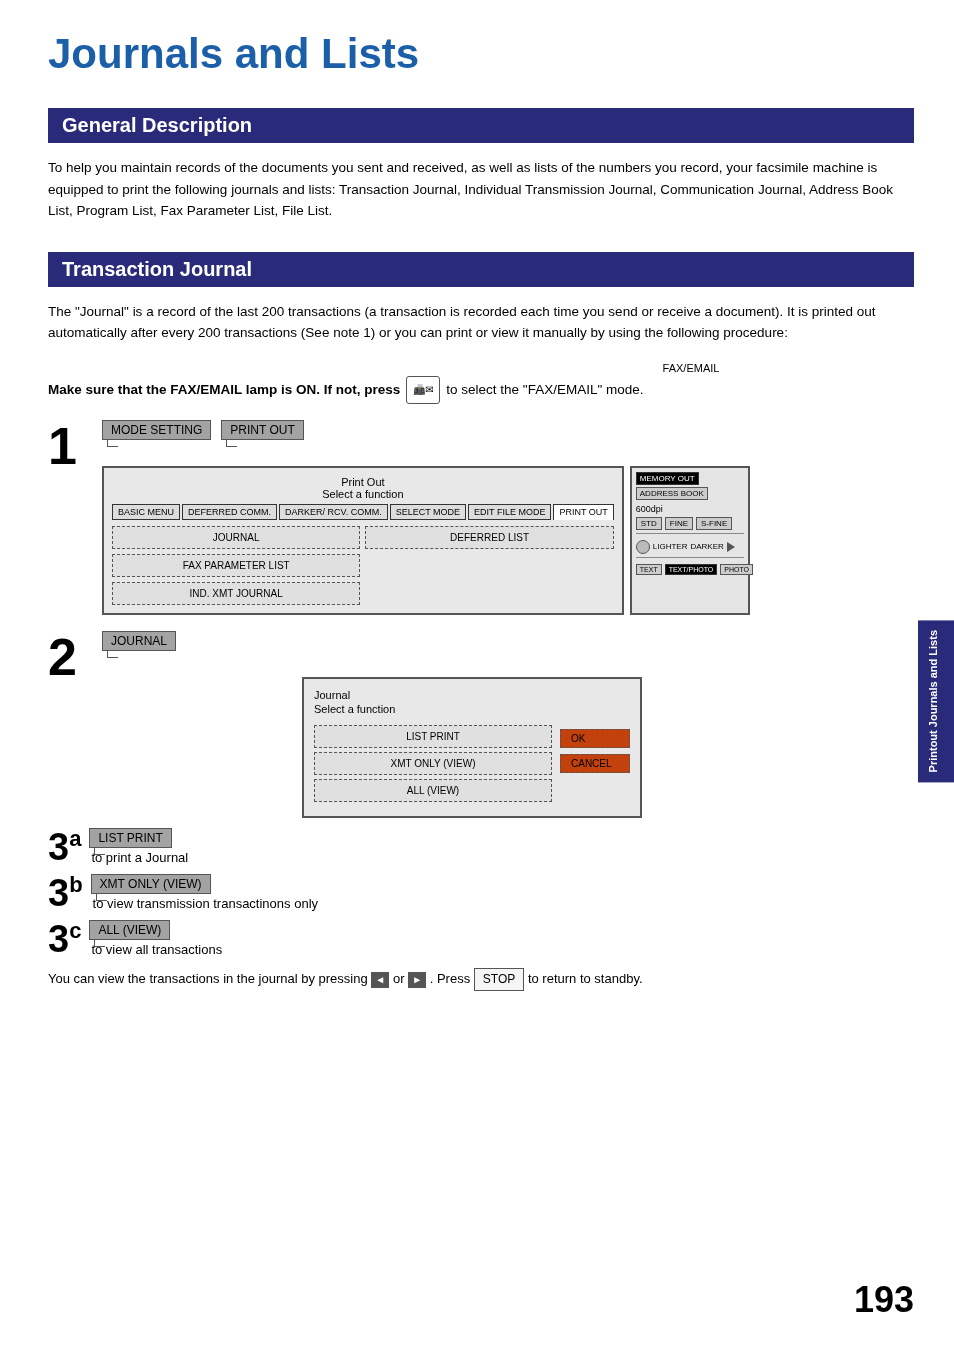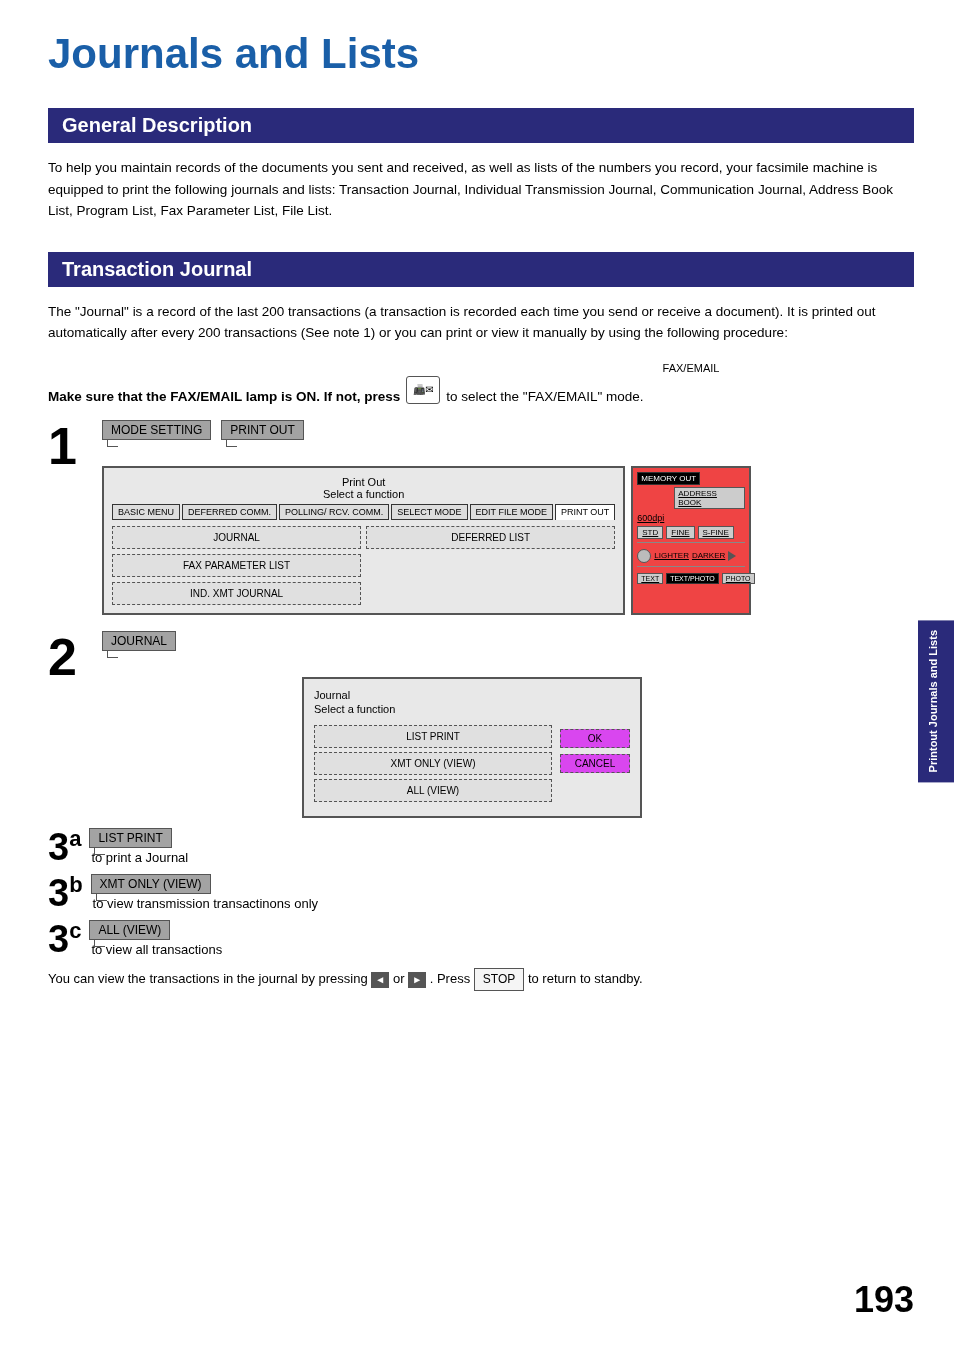--- a/index.html
+++ b/index.html
@@ -58,21 +58,21 @@
       font-size: 13.5px;
     }
     .fax-email-label {
       font-size: 11px;
       text-align: center;
       display: block;
       margin-left: 420px;
     }
     .fax-email-instruction {
       display: flex;
-      align-items: flex-end;
+      align-items: center;
       gap: 6px;
       margin-top: 2px;
     }
     .fax-email-instruction strong {
       font-size: 13.5px;
     }
     .fax-icon {
       display: inline-flex;
       align-items: center;
       justify-content: center;
@@ -180,38 +180,36 @@
       padding: 5px 8px;
       text-align: center;
       font-size: 10px;
       background: #e0e0e0;
       grid-column: 1;
     }
 
     
     .screen-right {
       border: 2px solid #555;
-      background: #ef4444;
+      background: #e5e5e5;
       width: 120px;
       padding: 4px;
       font-size: 9px;
-      text-decoration: underline;
     }
     .screen-right-top {
       display: flex;
       gap: 2px;
       margin-bottom: 4px;
       font-size: 8px;
     }
     .screen-right-box {
       border: 1px solid #555;
       padding: 1px 3px;
       background: #ccc;
       font-size: 8px;
-      margin-left: 37px;
     }
     .screen-right-active {
       background: #000;
       color: #fff;
       border: 1px solid #333;
       padding: 1px 3px;
       font-size: 8px;
     }
     .res-row {
       display: flex;
@@ -287,23 +285,23 @@
       border: 1.5px dashed #555;
       padding: 5px 8px;
       text-align: center;
       font-size: 10px;
       background: #e0e0e0;
       margin-bottom: 4px;
     }
     .journal-side-btn {
       border: 1.5px dashed #555;
       padding: 3px 10px;
-      text-align: center;
+      text-align: left;
       font-size: 10px;
-      background: #d946ef;
+      background: #c2410c;
       width: 70px;
     }
 
     
     .substep-row {
       display: flex;
       align-items: flex-start;
       margin: 8px 0;
       gap: 8px;
     }
@@ -429,21 +427,21 @@
           <span class="kbd-btn">MODE SETTING</span>
           <span class="kbd-btn">PRINT OUT</span>
         </div>
 
         <div style="margin-top: 20px; display: flex; gap: 6px;">
           <div class="screen-main">
             <div class="screen-title">Print Out<br>Select a function</div>
             <div class="screen-tabs">
               <div class="screen-tab">BASIC MENU</div>
               <div class="screen-tab">DEFERRED COMM.</div>
-              <div class="screen-tab">POLLING/ RCV. COMM.</div>
+              <div class="screen-tab">DARKER/ RCV. COMM.</div>
               <div class="screen-tab">SELECT MODE</div>
               <div class="screen-tab">EDIT FILE MODE</div>
               <div class="screen-tab active">PRINT OUT</div>
             </div>
             <div class="screen-menu-grid">
               <div class="screen-menu-btn">JOURNAL</div>
               <div class="screen-menu-btn">DEFERRED LIST</div>
               <div class="screen-menu-btn">FAX PARAMETER LIST</div>
               <div class="screen-menu-btn-wide">IND. XMT JOURNAL</div>
             </div>

